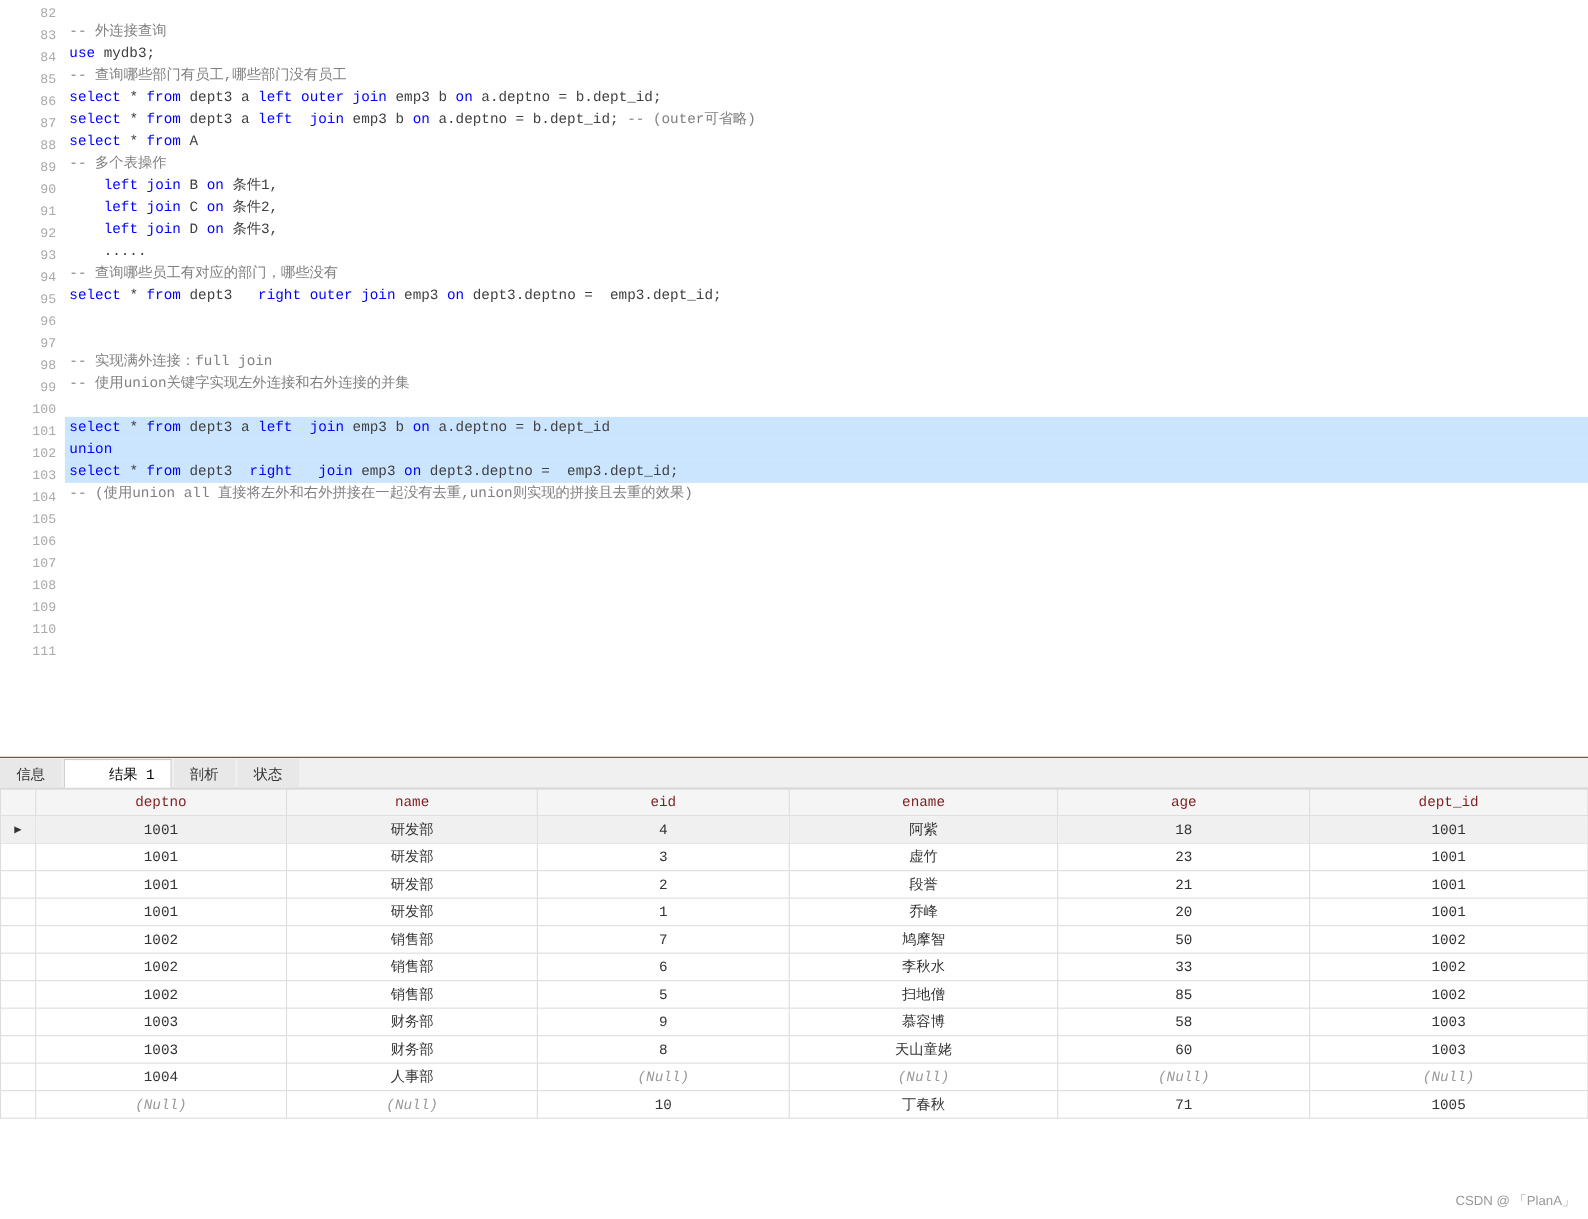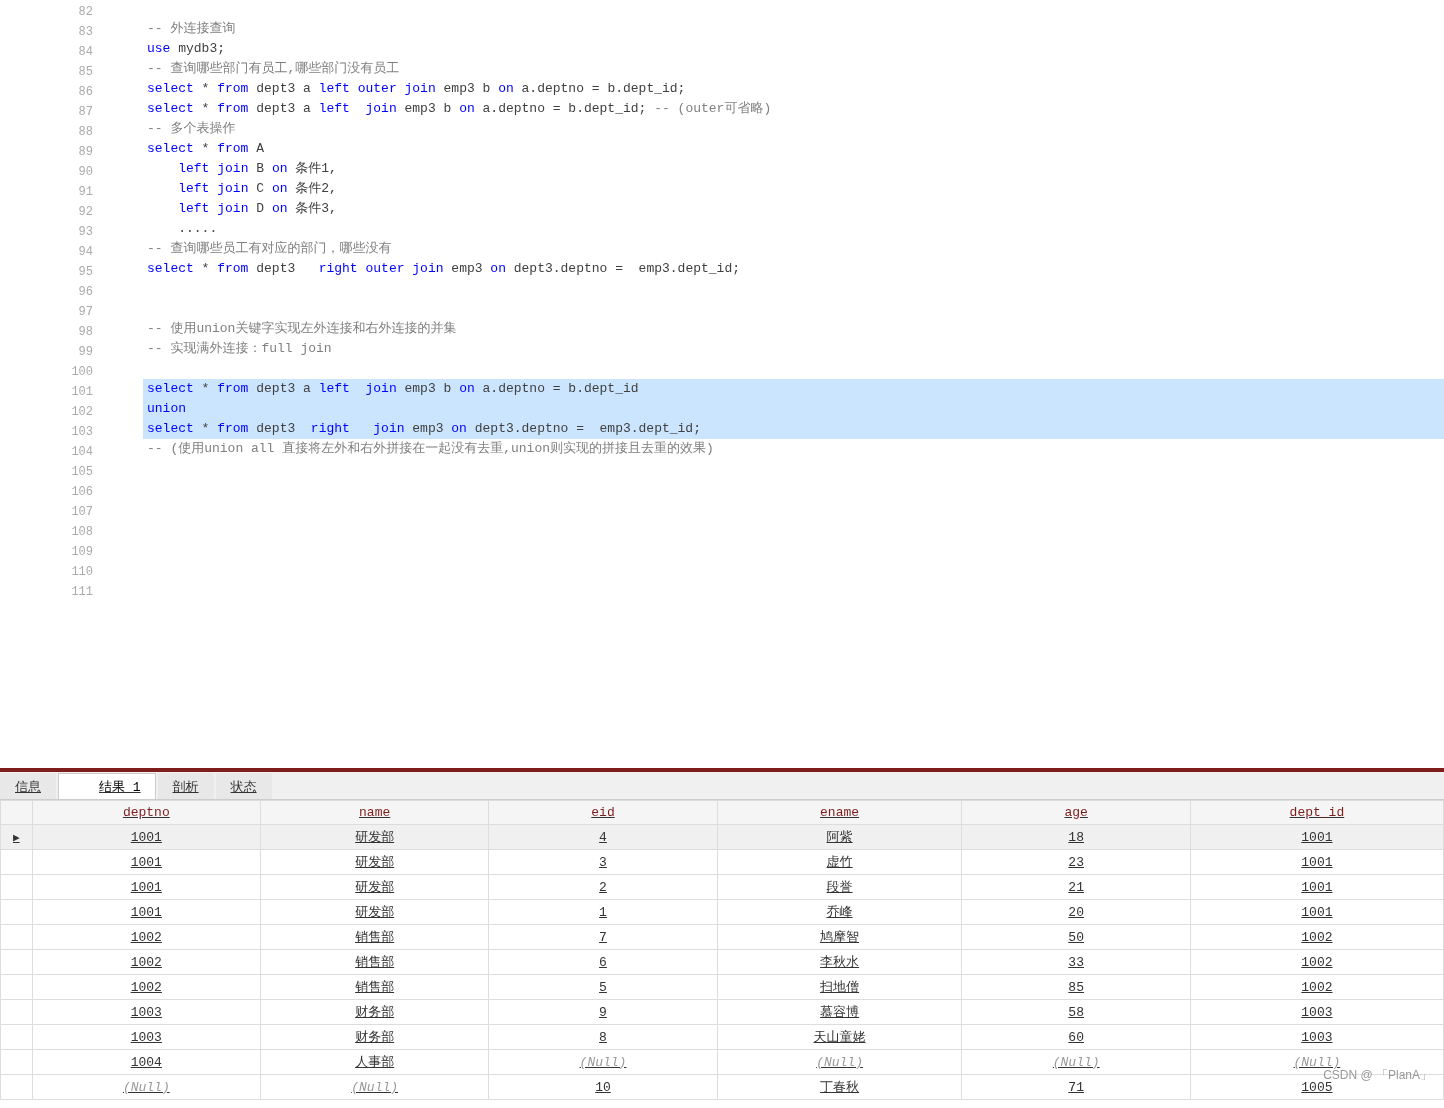--- a/index.html
+++ b/index.html
@@ -20,21 +20,20 @@
       background: #fff;
       overflow: hidden;
       display: flex;
       flex-direction: column;
     }
 
     .code-content {
       flex: 1;
       overflow: hidden;
       display: flex;
-      gap: 42px;
     }
 
     .line-numbers {
       width: 45px;
       background: #fff;
       color: #999;
       text-align: right;
       padding-right: 8px;
       user-select: none;
       flex-shrink: 0;
@@ -63,26 +62,25 @@
       background: #cce5ff;
     }
 
     
     .kw-blue { color: #0000ff; font-weight: normal; }
     .comment { color: #808080; }
     .text-black { color: #404040; }
 
     
     .bottom-panel {
-      height: 340px;
-      border-top: 4px solid #7f1d1d;
+      height: 420px;
+      border-top: 1px solid #7f1d1d;
       display: flex;
       flex-direction: column;
       background: #fff;
-      text-decoration: underline;
     }
 
     .tabs-row {
       display: flex;
       background: #f0f0f0;
       border-bottom: 1px solid #ccc;
       height: 28px;
       align-items: flex-end;
     }
 
@@ -147,21 +145,21 @@
     }
 
     .null-val {
       color: #999;
       font-style: italic;
     }
 
     
     .watermark {
       position: fixed;
-      bottom: 24px;
+      bottom: 8px;
       right: 12px;
       color: #999;
       font-size: 12px;
       font-family: Arial, sans-serif;
     }
 
     .left-indicator {
       width: 14px;
       flex-shrink: 0;
       background: #fff;
@@ -204,32 +202,32 @@
         <div class="line-num">109</div>
         <div class="line-num">110</div>
         <div class="line-num">111</div>
       </div>
     <div class="code-lines" id="code-lines">
         <div class="code-line"><span class="comment">-- 外连接查询</span></div>
         <div class="code-line"><span class="kw-blue">use</span><span class="text-black"> mydb3;</span></div>
         <div class="code-line"><span class="comment">-- 查询哪些部门有员工,哪些部门没有员工</span></div>
         <div class="code-line"><span class="kw-blue">select</span><span class="text-black"> * </span><span class="kw-blue">from</span><span class="text-black"> dept3 a </span><span class="kw-blue">left</span><span class="text-black"> </span><span class="kw-blue">outer</span><span class="text-black"> </span><span class="kw-blue">join</span><span class="text-black"> emp3 b </span><span class="kw-blue">on</span><span class="text-black"> a.deptno = b.dept_id;</span></div>
         <div class="code-line"><span class="kw-blue">select</span><span class="text-black"> * </span><span class="kw-blue">from</span><span class="text-black"> dept3 a </span><span class="kw-blue">left</span><span class="text-black">  </span><span class="kw-blue">join</span><span class="text-black"> emp3 b </span><span class="kw-blue">on</span><span class="text-black"> a.deptno = b.dept_id; </span><span class="comment">-- (outer可省略)</span></div>
+        <div class="code-line"><span class="kw-blue">select</span><span class="text-black"> * </span><span class="kw-blue">from</span><span class="text-black"> A</span></div>
         <div class="code-line"><span class="comment">-- 多个表操作</span></div>
-        <div class="code-line"><span class="kw-blue">select</span><span class="text-black"> * </span><span class="kw-blue">from</span><span class="text-black"> A</span></div>
         <div class="code-line"><span class="text-black">    </span><span class="kw-blue">left</span><span class="text-black"> </span><span class="kw-blue">join</span><span class="text-black"> B </span><span class="kw-blue">on</span><span class="text-black"> 条件1,</span></div>
         <div class="code-line"><span class="text-black">    </span><span class="kw-blue">left</span><span class="text-black"> </span><span class="kw-blue">join</span><span class="text-black"> C </span><span class="kw-blue">on</span><span class="text-black"> 条件2,</span></div>
         <div class="code-line"><span class="text-black">    </span><span class="kw-blue">left</span><span class="text-black"> </span><span class="kw-blue">join</span><span class="text-black"> D </span><span class="kw-blue">on</span><span class="text-black"> 条件3,</span></div>
         <div class="code-line"><span class="text-black">    .....</span></div>
         <div class="code-line"><span class="comment">-- 查询哪些员工有对应的部门，哪些没有</span></div>
         <div class="code-line"><span class="kw-blue">select</span><span class="text-black"> * </span><span class="kw-blue">from</span><span class="text-black"> dept3   </span><span class="kw-blue">right</span><span class="text-black"> </span><span class="kw-blue">outer</span><span class="text-black"> </span><span class="kw-blue">join</span><span class="text-black"> emp3 </span><span class="kw-blue">on</span><span class="text-black"> dept3.deptno =  emp3.dept_id;</span></div>
         <div class="code-line"> </div>
         <div class="code-line"> </div>
+        <div class="code-line"><span class="comment">-- 实现满外连接：full join</span></div>
         <div class="code-line"><span class="comment">-- 使用union关键字实现左外连接和右外连接的并集</span></div>
-        <div class="code-line"><span class="comment">-- 实现满外连接：full join</span></div>
         <div class="code-line"> </div>
         <div class="code-line highlighted"><span class="kw-blue">select</span><span class="text-black"> * </span><span class="kw-blue">from</span><span class="text-black"> dept3 a </span><span class="kw-blue">left</span><span class="text-black">  </span><span class="kw-blue">join</span><span class="text-black"> emp3 b </span><span class="kw-blue">on</span><span class="text-black"> a.deptno = b.dept_id</span></div>
         <div class="code-line highlighted"><span class="kw-blue">union</span></div>
         <div class="code-line highlighted"><span class="kw-blue">select</span><span class="text-black"> * </span><span class="kw-blue">from</span><span class="text-black"> dept3  </span><span class="kw-blue">right</span><span class="text-black">   </span><span class="kw-blue">join</span><span class="text-black"> emp3 </span><span class="kw-blue">on</span><span class="text-black"> dept3.deptno =  emp3.dept_id;</span></div>
         <div class="code-line"><span class="comment">-- (使用union all 直接将左外和右外拼接在一起没有去重,union则实现的拼接且去重的效果)</span></div>
         <div class="code-line"> </div>
         <div class="code-line"> </div>
         <div class="code-line"> </div>
         <div class="code-line"> </div>
         <div class="code-line"> </div>

